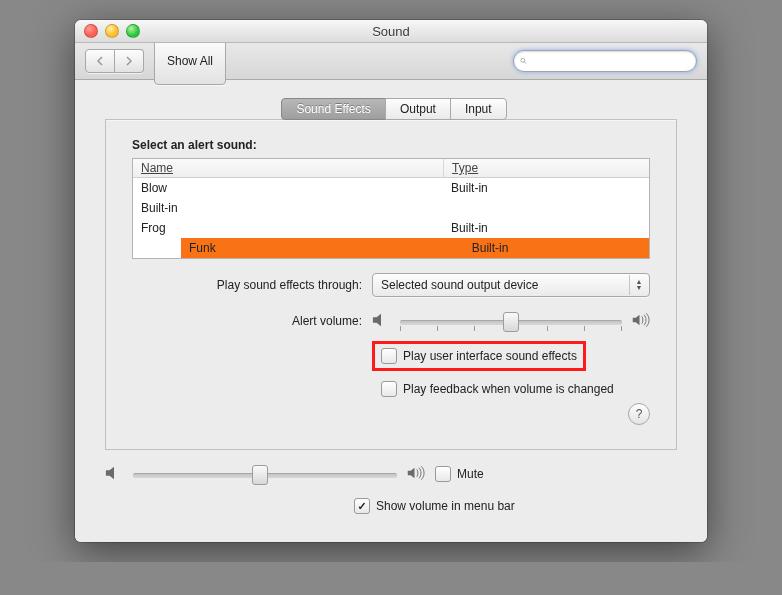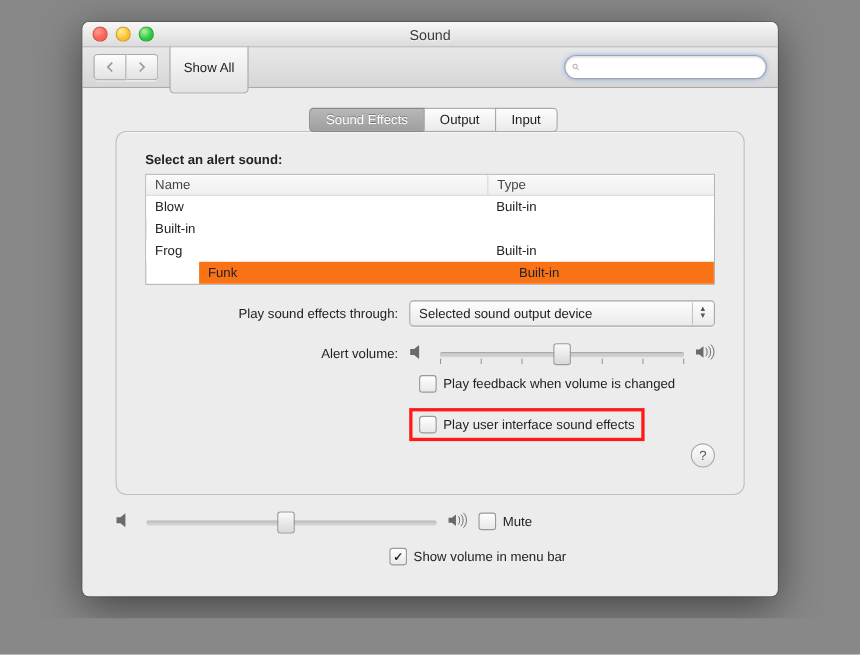--- a/index.html
+++ b/index.html
@@ -104,36 +104,37 @@
   .tab:first-child { border-radius: 4px 0 0 4px; margin-left: 6px;}
   .tab:last-child { border-radius: 0 4px 4px 0; }
   .tab.active {
     background: linear-gradient(#b8b8b8,#9e9e9e);
     color: #fff;
     text-shadow: 0 -1px 0 rgba(0,0,0,0.3);
     border-color: #888;
   }
   .panel {
     border: 1px solid #c0c0c0;
-    border-radius: 10px;
+    border-radius: 0;
     background: #ececec;
     padding: 18px 26px 24px 26px;
     box-shadow: inset 0 1px 0 rgba(255,255,255,0.5);
   }
   .section-label { font-weight: bold; font-size: 12px; margin-bottom: 6px;}
   .listbox {
     border: 1px solid #b4b4b4;
     background: #fff;
     font-size: 12px;
   }
   .list-header {
     display: flex;
     background: linear-gradient(#fafafa,#efefef);
     border-bottom: 1px solid #cfcfcf;
     color: #444;
+    text-decoration: underline;
   }
   .col-name { flex: 0 0 57%; padding: 2px 8px; border-right: 1px solid #d8d8d8;}
   .col-type { flex: 1; padding: 2px 8px;}
   .list-row { display: flex; }
   .list-row:nth-child(odd) { background: #fff; }
   .list-row.selected { background: #f97316; margin-left: 48px; }
   .list-row .col-name, .list-row .col-type { padding: 3px 8px; border-right: none;}
   .control-row { display: flex; align-items: center; margin-top: 14px; font-size: 12px;}
   .control-label { width: 230px; text-align: right; padding-right: 10px;}
   .popup {
@@ -314,33 +315,33 @@
           </div>
           <span class="speaker">
             <svg class="speaker-svg" viewBox="0 0 24 16">
                 <path d="M1 5h4l5-4v14l-5-4H1z" fill="#6a6a6a"></path>
                 <path d="M13 3c2 2 2 8 0 10 M16 1c3.5 3.5 3.5 10.5 0 14 M19 -1c5 5 5 13 0 18" stroke="#6a6a6a" stroke-width="1.2" fill="none"></path>
               </svg>
           </span>
         </div>
       </div>
 
+      <div class="checkbox-row">
+        <div class="control-label"></div>
+        <div class="highlight-box">
+          <span class="cb"></span>
+          <span>Play user interface sound effects</span>
+        </div>
+      </div>
+
       <div class="checkbox-row" style="margin-top:6px">
         <div class="control-label"></div>
         <div style="display:flex;align-items:center;padding:4px 9px">
           <span class="cb"></span>
           <span>Play feedback when volume is changed</span>
-        </div>
-      </div>
-
-      <div class="checkbox-row">
-        <div class="control-label"></div>
-        <div class="highlight-box">
-          <span class="cb"></span>
-          <span>Play user interface sound effects</span>
         </div>
       </div>
 
       <div class="help-row">
         <div class="help-btn">
           <span>?</span>
         </div>
       </div>
 
     </div>

